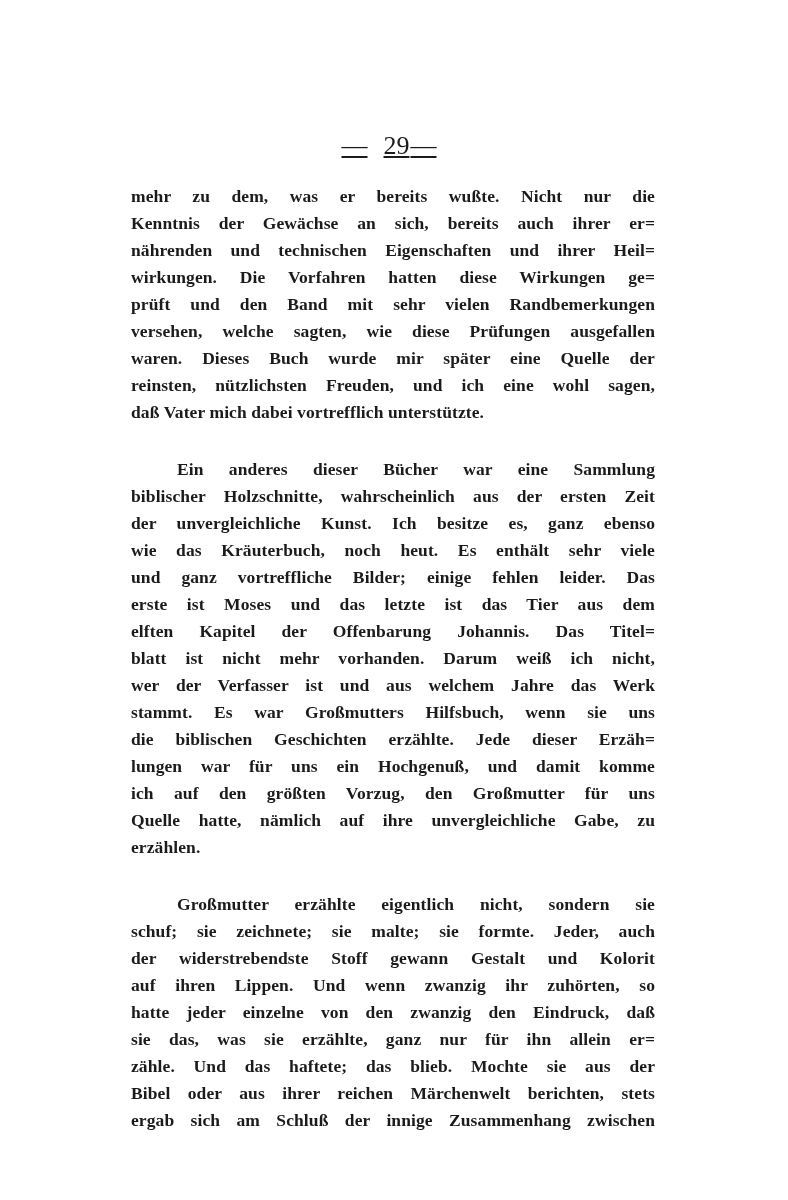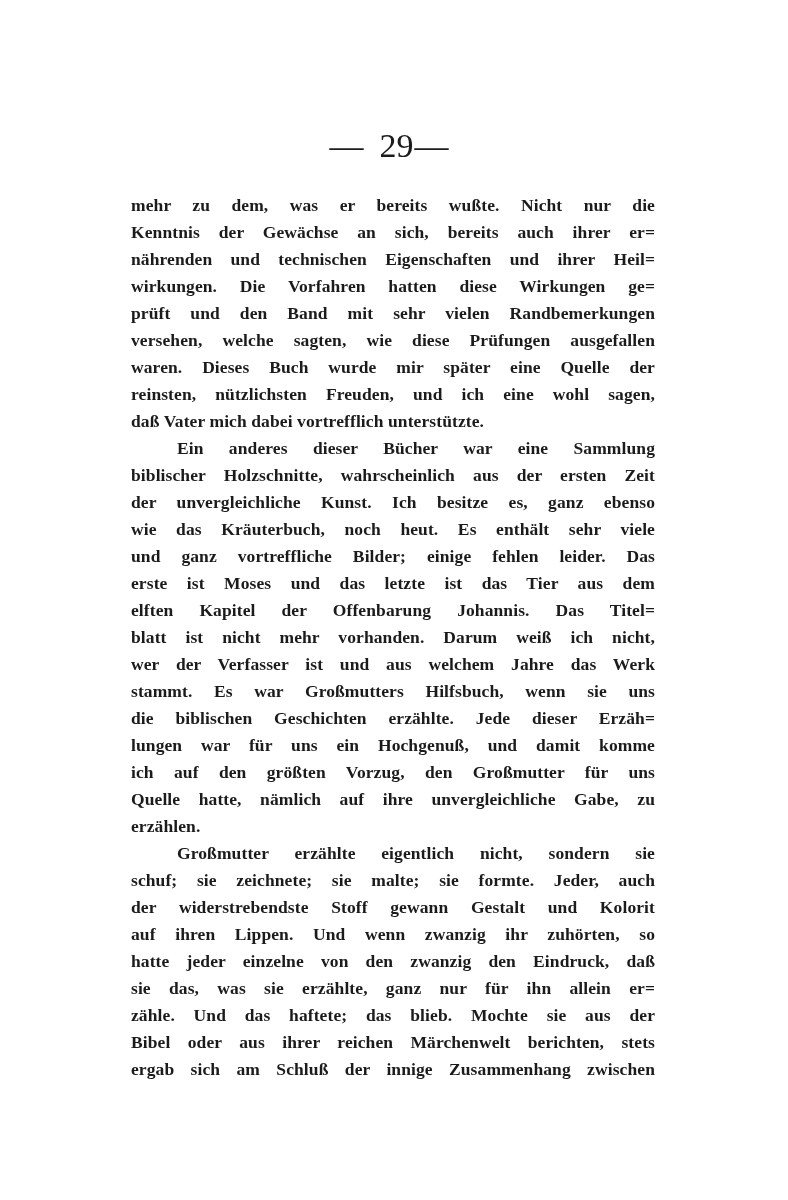--- a/index.html
+++ b/index.html
@@ -17,47 +17,48 @@
     background: #ffffff;
     color: #1b1b1b;
     font-family: "Liberation Serif", "DejaVu Serif", serif;
   }
   .header {
     position: absolute;
     top: 130px;
     left: 0;
     width: 778px; 
     text-align: center;
-    font-size: 34px;
+    font-size: 26px;
     line-height: 32px;
     color: #1b1b1b;
     font-weight: 400;
+    text-decoration: underline;
   }
   .header .dash-left  { letter-spacing: 0; }
   .header .pagenum    { margin-left: 16px; margin-right: 1px; }
   .header .dash-right { }
   .textblock {
     position: absolute;
-    top: 192px;
+    top: 183px;
     left: 131px;
     width: 524px;
   }
   .paragraph { margin: 0; padding: 0; }
   .line {
     height: 27px;
     line-height: 27px;
     font-size: 17.5px;
     font-weight: 700;
     letter-spacing: 0.1px;
     text-align: justify;
     text-align-last: justify;
     overflow: hidden;
     white-space: normal;
   }
-  .line.indent { text-indent: 46px; }
+  .line.indent { text-indent: 46px; margin-top: 30px; }
   .line.endline {
     text-align: right;
     text-align-last: left;
   }
 </style>
 </head>
 <body>
 
 <div class="page">
   <div class="header">

